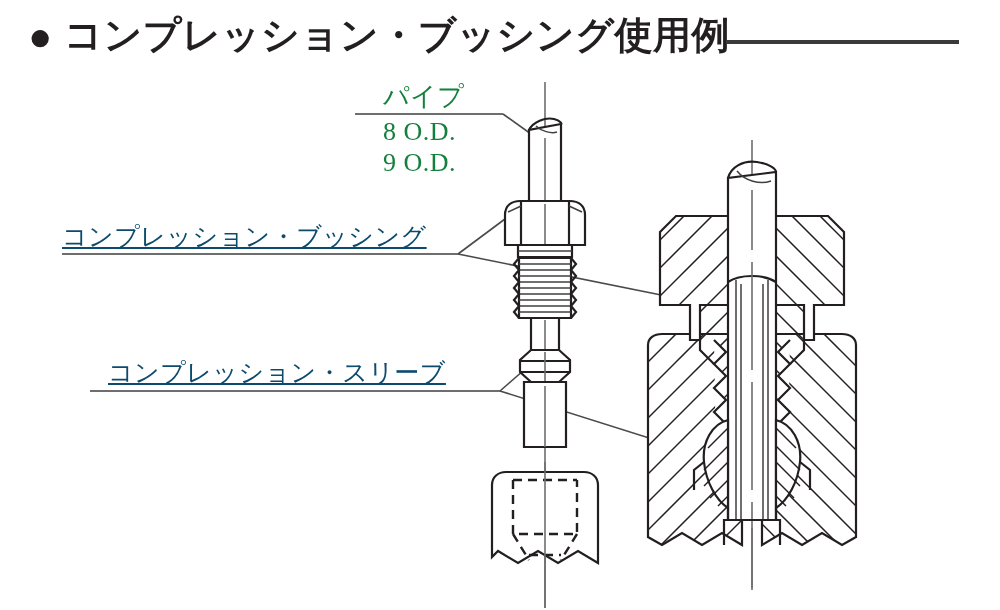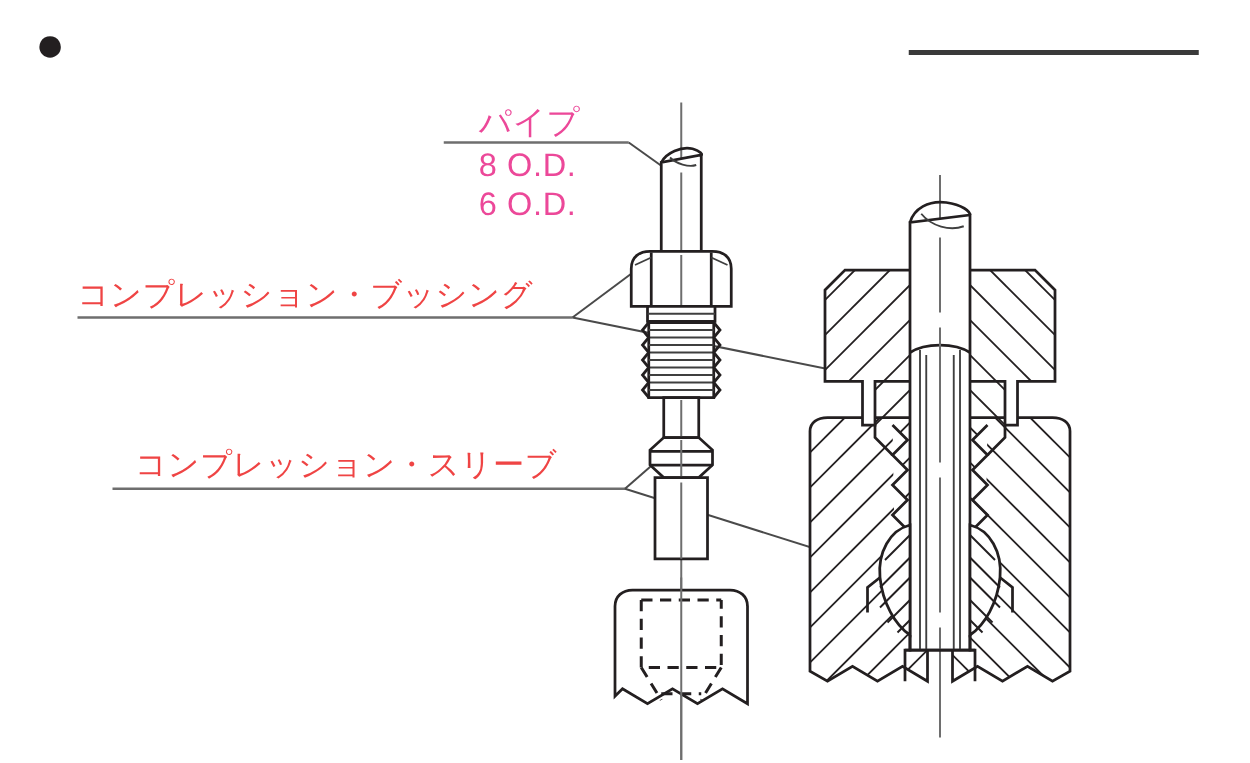--- a/index.html
+++ b/index.html
@@ -53,32 +53,34 @@
     top: 40px;
     width: 232px;
     height: 4px;
     background: #3a3a3a;
   }
   .label {
     position: absolute;
     font-size: 25px;
     line-height: 28px;
     font-weight: 400;
-    color: #ef4444;
+    color: #0c4a6e;
     white-space: nowrap;
     letter-spacing: 0.5px;
+    text-decoration: underline;
   }
   .label-sub {
     position: absolute;
     font-size: 26px;
     line-height: 30px;
     font-weight: 400;
-    color: #ec4899;
+    color: #15803d;
     white-space: nowrap;
     letter-spacing: 0.5px;
+    font-family: Liberation Serif, serif;
   }
   svg.diagram {
     position: absolute;
     left: 0;
     top: 0;
     width: 1000px;
     height: 610px;
   }
   .ln { stroke: #231f20; fill: none; stroke-width: 2.2; }
   .ln-thin { stroke: #3f3f3f; fill: none; stroke-width: 1.5; }
@@ -90,26 +92,27 @@
   .dot { fill: #111111; }
   .underline { stroke: #6e6e6e; stroke-width: 2; fill: none; }
 </style>
 </head>
 <body>
 
 <div id="page">
 
   <div class="header">
     <span class="header-bullet">●</span>
+    <span class="header-title">コンプレッション・ブッシング使用例</span>
     <div class="header-rule"></div>
   </div>
 
   <div class="label-sub" style="left:383px; top:82px;">パイプ</div>
   <div class="label-sub" style="left:383px; top:117px;">8 O.D.</div>
-  <div class="label-sub" style="left:383px; top:148px;">6 O.D.</div>
+  <div class="label-sub" style="left:383px; top:148px;">9 O.D.</div>
 
   <div class="label" style="left:62px; top:222px;">コンプレッション・ブッシング</div>
 
   <div class="label" style="left:108px; top:358px;text-align:center;">コンプレッション・スリーブ</div>
 
   <svg class="diagram" viewBox="0 0 1000 610">
 
     <g>
 
       <path class="underline" d="M355 114 L503 114"></path>

